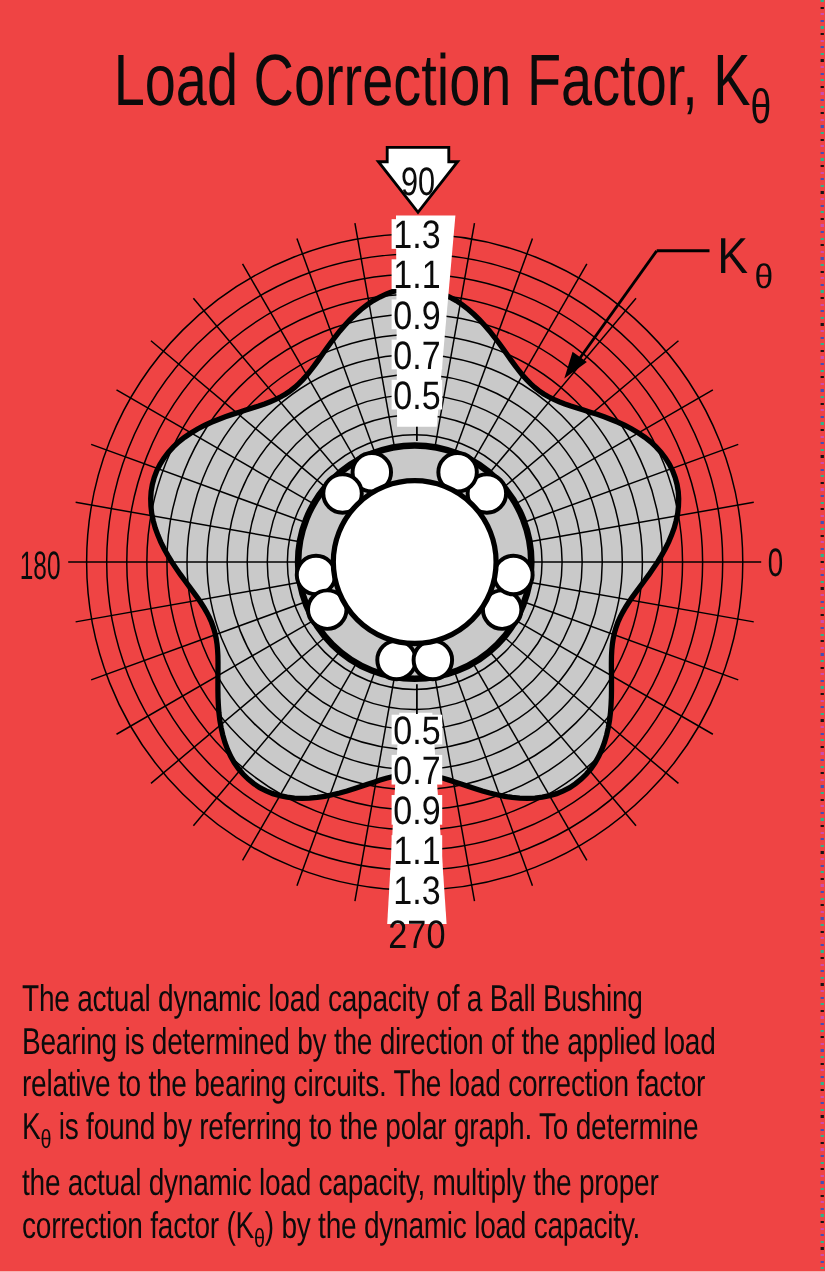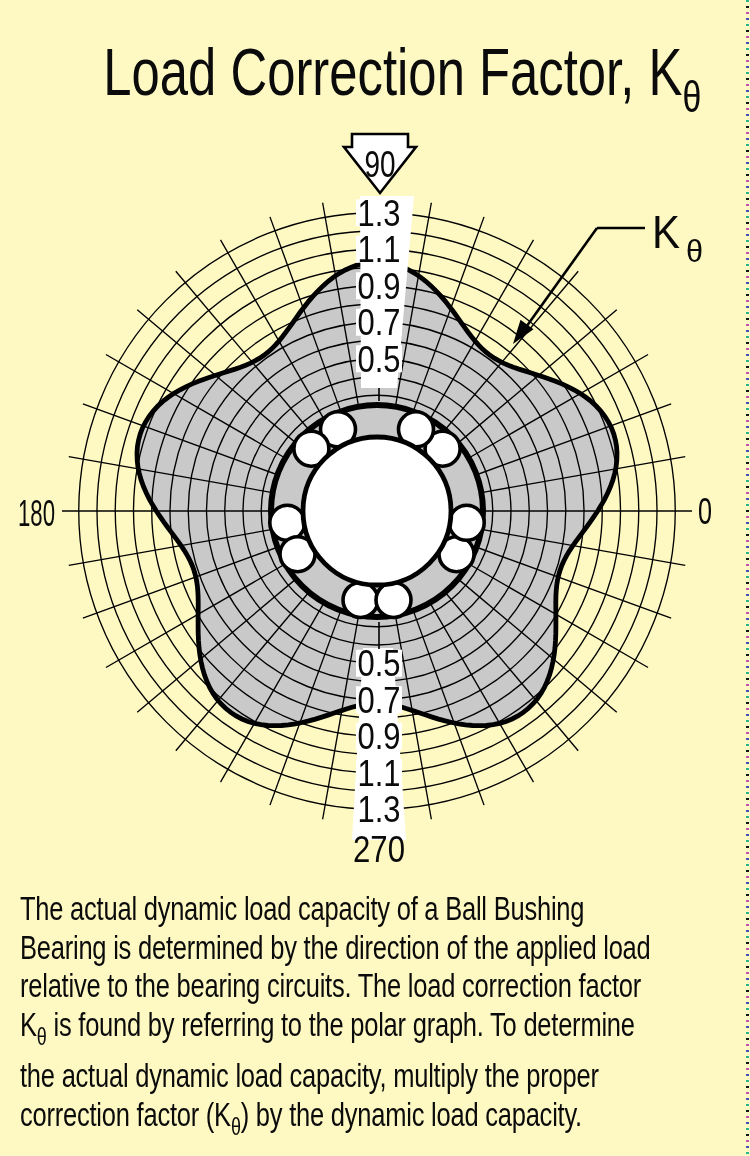--- a/index.html
+++ b/index.html
@@ -1,16 +1,16 @@
 <!DOCTYPE html>
 <html><head>
 <meta charset="utf-8">
 <style>
   html,body{margin:0;padding:0;background:#fff;}
-  .page{position:relative;width:750px;height:1156px;background:#fef9c3;overflow:hidden;
+  .page{position:relative;width:750px;height:1156px;background:#ef4444;overflow:hidden;
         font-family:"Liberation Sans",sans-serif;color:#0b0b0b;}
   .title{position:absolute;top:34px;left:14px;width:730px;text-align:center;
          font-size:66px;font-weight:400;white-space:nowrap;}
   .title-inner{display:inline-block;transform:scaleX(0.77);transform-origin:center top;}
   .title-sub{font-size:44px;vertical-align:-17px;}
   .chart-svg{position:absolute;left:0;top:0;width:750px;height:1156px;}
   .chart-svg text{font-family:"Liberation Sans",sans-serif;fill:#0b0b0b;}
   .para{position:absolute;left:20px;top:889px;font-size:34px;line-height:38.6px;
         transform:scaleX(0.75);transform-origin:left top;letter-spacing:-0.3px;}
   .pline{white-space:nowrap;}

